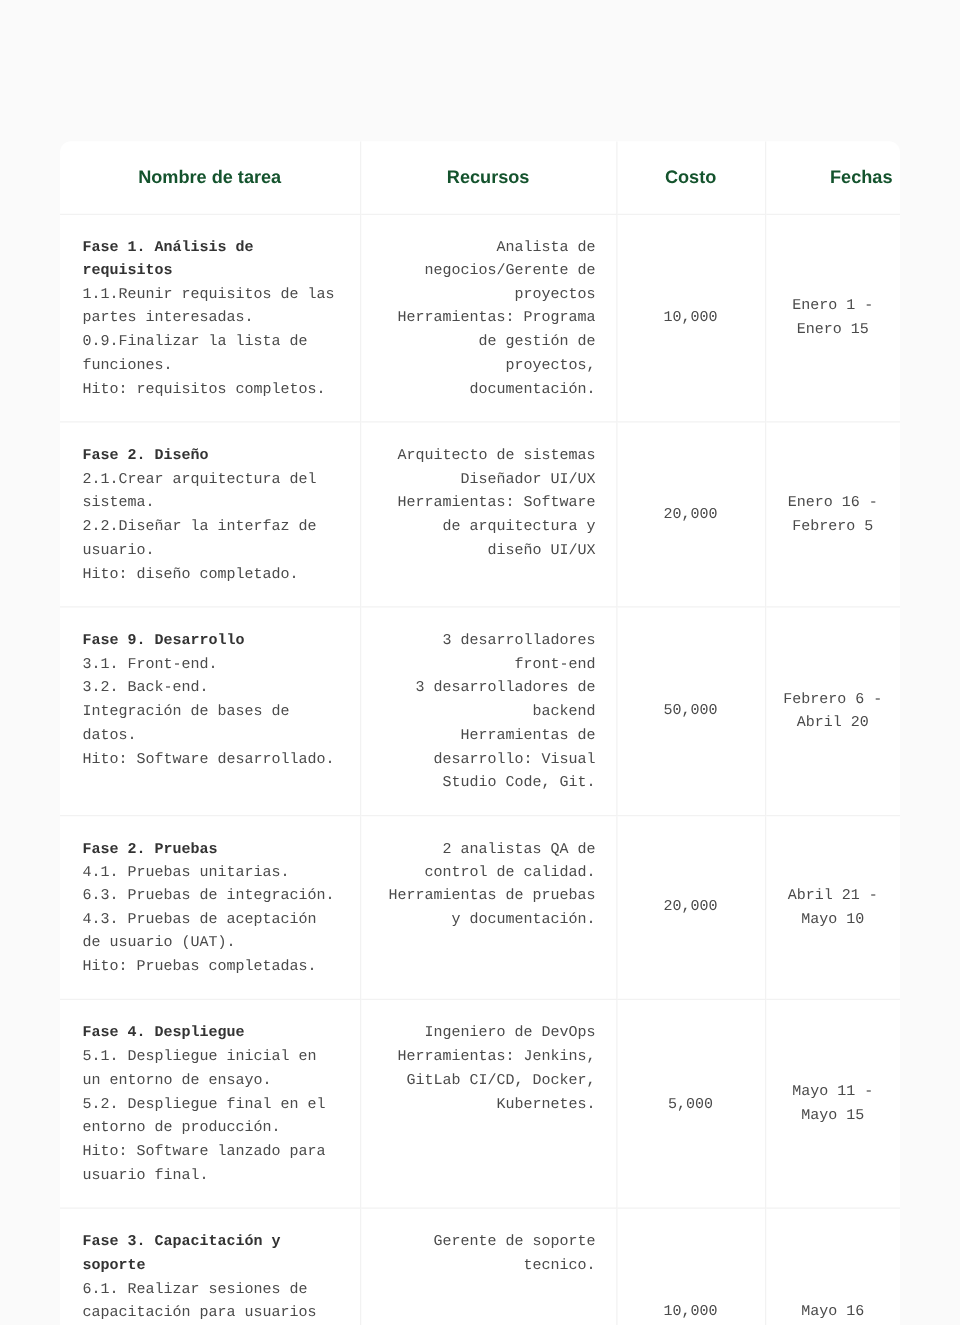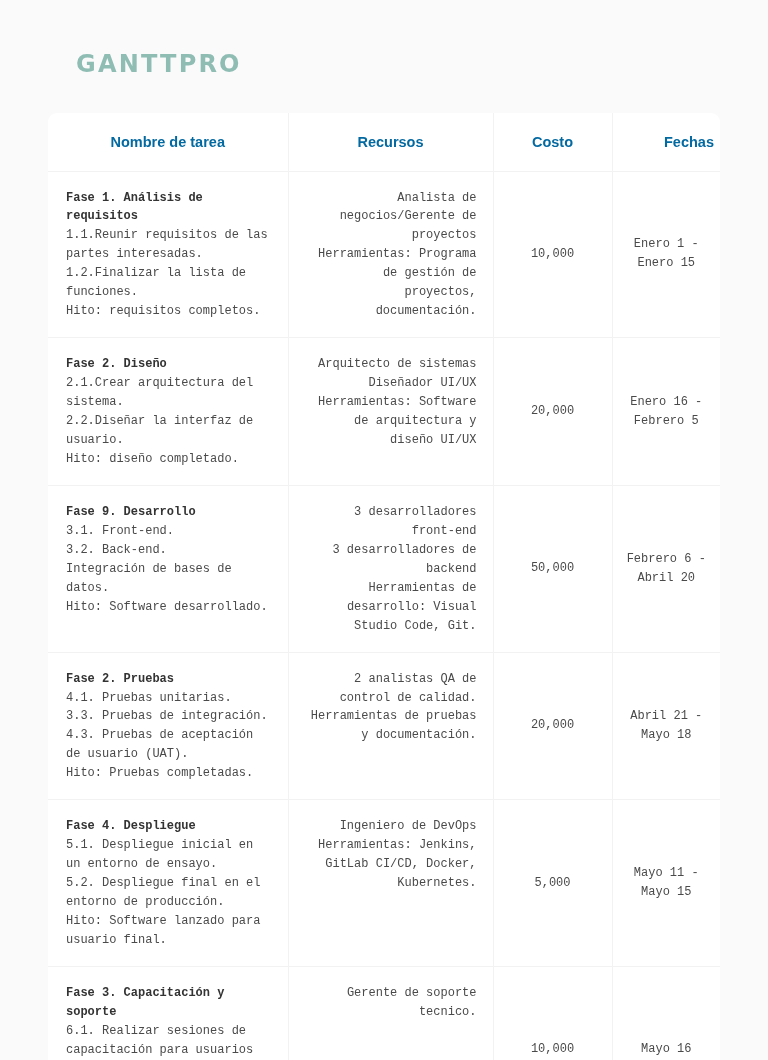--- a/index.html
+++ b/index.html
@@ -54,21 +54,21 @@
   }
 
   
   col.c-task { width: 240px; }
   col.c-res  { width: 205px; }
   col.c-cost { width: 119px; }
   col.c-date { width: 108px; }
 
   thead th {
     height: 58px;
-    color: #0369a1;
+    color: #14532d;
     font-size: 14.5px;
     font-weight: bold;
     text-align: center;
     vertical-align: middle;
     border-bottom: 1px solid #f2f2f2;
     border-right: 1px solid #f2f2f2;
     padding: 0 6px;
   }
   thead th:last-child { border-right: none; text-align: right; }
 
@@ -112,23 +112,20 @@
   .res-lines {
     display: block;
     white-space: pre-line;
   }
 </style>
 </head>
 <body>
 
 <div class="page">
 
-  <div class="logo-wrap">
-    <div class="logo-text">GANTTPRO</div>
-  </div>
 
   <div class="table-card">
     <table class="gantt-table">
       <colgroup>
         <col class="c-task">
         <col class="c-res">
         <col class="c-cost">
         <col class="c-date">
       </colgroup>
       <thead>
@@ -138,21 +135,21 @@
           <th>Costo</th>
           <th>Fechas</th>
         </tr>
       </thead>
       <tbody>
 
         <tr>
           <td class="task-cell">
             <span class="task-title">Fase 1. Análisis de requisitos</span>
             <span class="task-lines">1.1.Reunir requisitos de las partes interesadas.
-1.2.Finalizar la lista de funciones.
+0.9.Finalizar la lista de funciones.
 Hito: requisitos completos.</span>
           </td>
           <td class="res-cell">
             <span class="res-lines">Analista de negocios/Gerente de proyectos
 Herramientas: Programa de gestión de proyectos, documentación.</span>
           </td>
           <td class="cost-cell">10,000</td>
           <td class="date-cell">Enero 1 -
 Enero 15</td>
         </tr>
@@ -189,31 +186,31 @@
           </td>
           <td class="cost-cell">50,000</td>
           <td class="date-cell">Febrero 6 -
 Abril 20</td>
         </tr>
 
         <tr>
           <td class="task-cell">
             <span class="task-title">Fase 2. Pruebas</span>
             <span class="task-lines">4.1. Pruebas unitarias.
-3.3. Pruebas de integración.
+6.3. Pruebas de integración.
 4.3. Pruebas de aceptación de usuario (UAT).
 Hito: Pruebas completadas.</span>
           </td>
           <td class="res-cell">
             <span class="res-lines">2 analistas QA de control de calidad.
 Herramientas de pruebas y documentación.</span>
           </td>
           <td class="cost-cell">20,000</td>
           <td class="date-cell">Abril 21 -
-Mayo 18</td>
+Mayo 10</td>
         </tr>
 
         <tr>
           <td class="task-cell">
             <span class="task-title">Fase 4. Despliegue</span>
             <span class="task-lines">5.1. Despliegue inicial en un entorno de ensayo.
 5.2. Despliegue final en el entorno de producción.
 Hito: Software lanzado para usuario final.</span>
           </td>
           <td class="res-cell">

